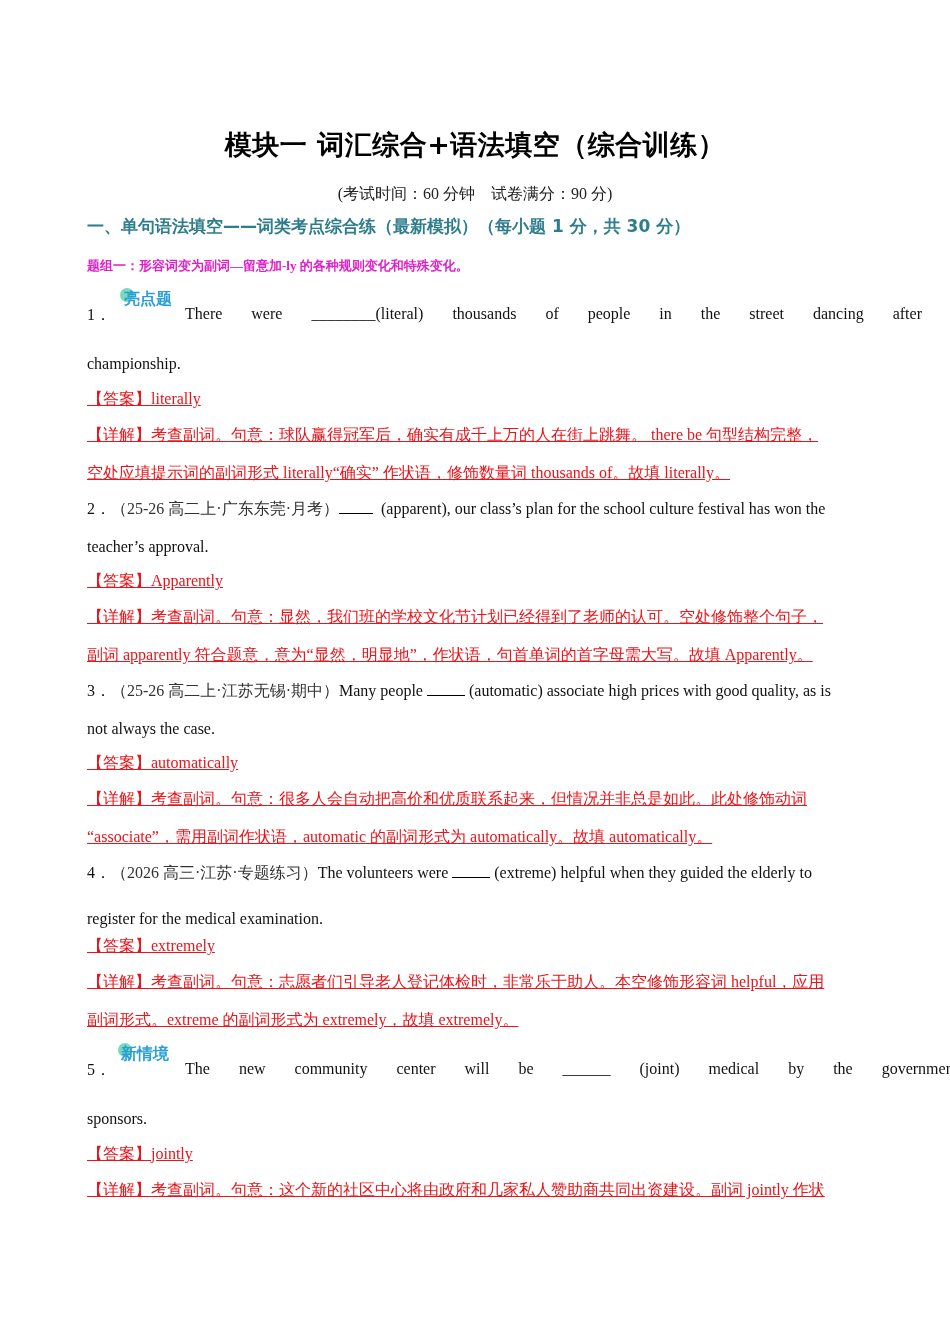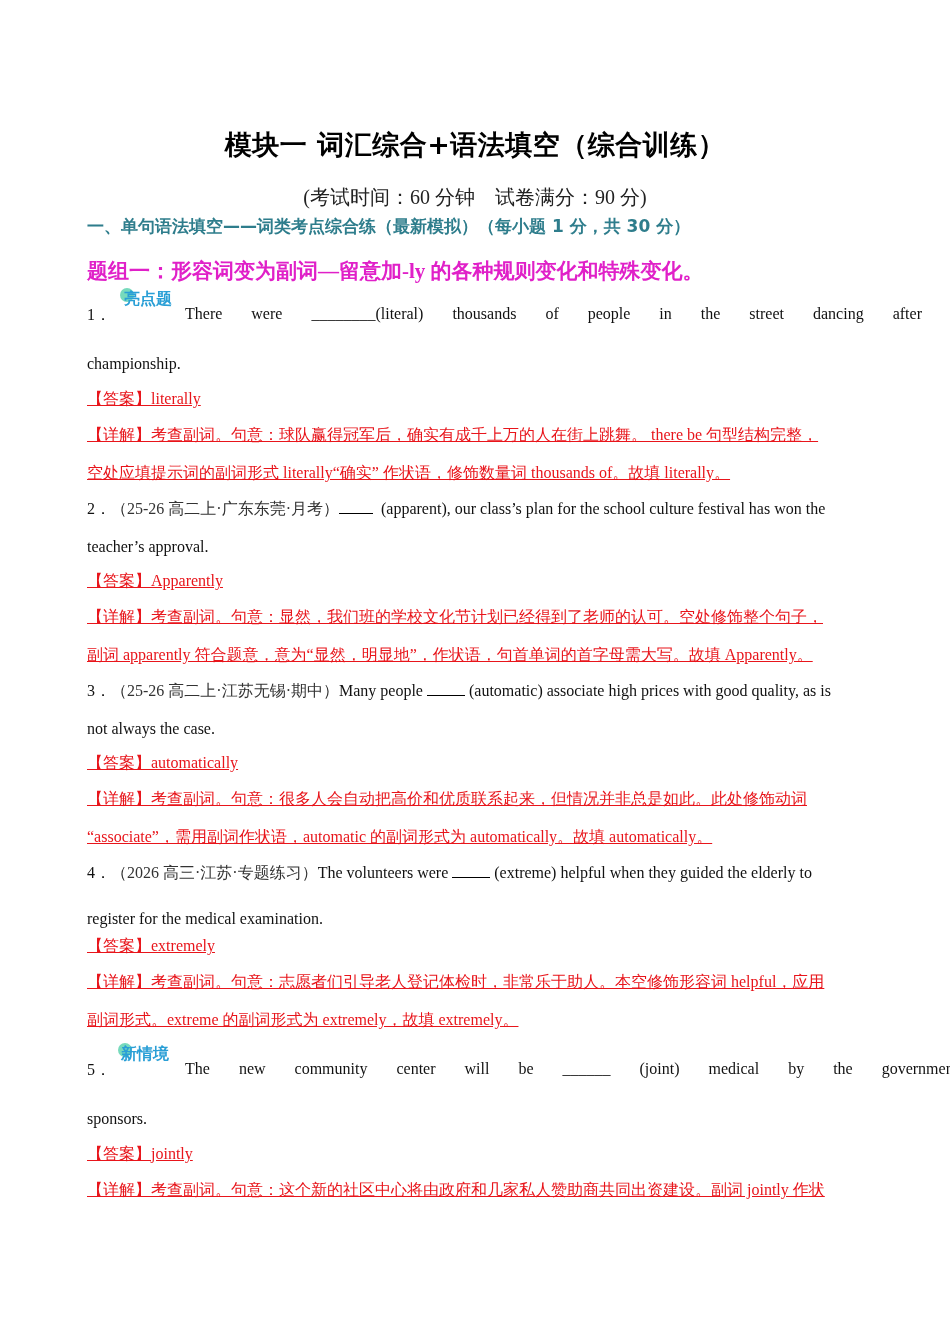--- a/index.html
+++ b/index.html
@@ -32,38 +32,38 @@
       font-size: 27px;
       letter-spacing: 0.5px;
       color: #000000;
     }
     .subtitle {
       position: absolute;
       top: 184px;
       left: 0;
       width: 950px;
       text-align: center;
-      font-size: 20px;
+      font-size: 16px;
       color: #222222;
     }
     .section-heading {
       position: absolute;
       top: 215px;
       left: 87px;
       font-family: "DejaVu Sans", "Liberation Sans", sans-serif;
       font-weight: bold;
       font-size: 17px;
       color: #2e7d8c;
       white-space: nowrap;
     }
     .group-heading {
       position: absolute;
       top: 257px;
       left: 87px;
-      font-size: 21px;
+      font-size: 13px;
       font-weight: bold;
       color: #e020c8;
       white-space: nowrap;
     }
     .q {
       position: absolute;
       left: 87px;
       width: 776px;
       font-size: 16px;
       color: #111111;

